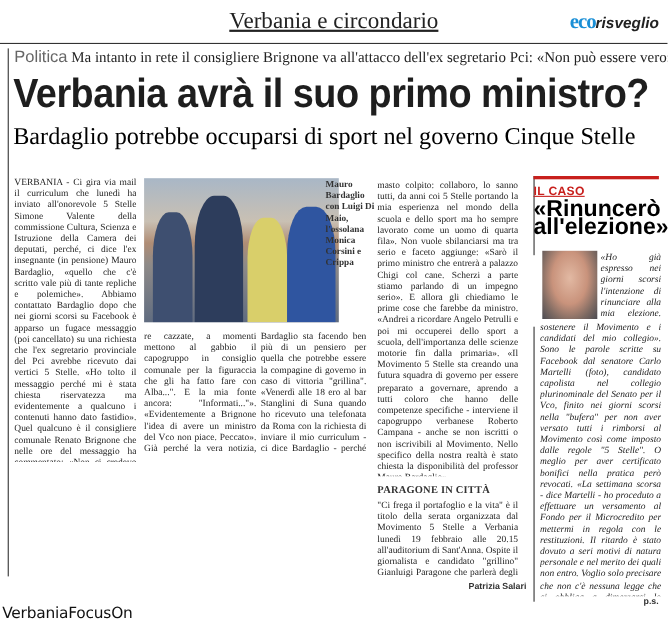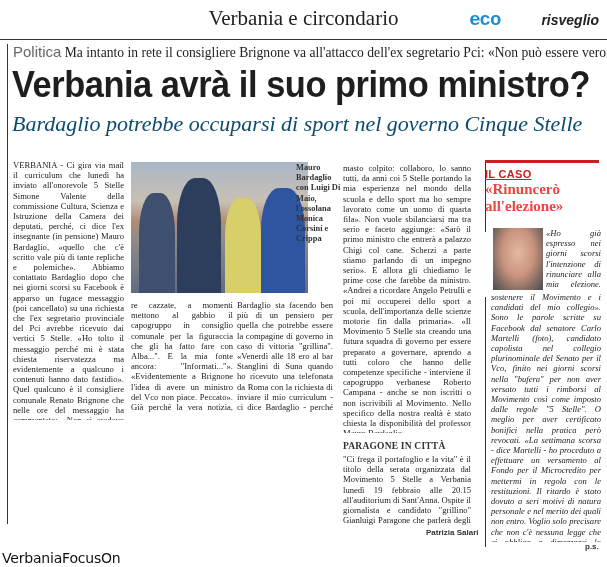--- a/index.html
+++ b/index.html
@@ -1,37 +1,37 @@
 <!DOCTYPE html>
 <html><head>
 <meta charset="utf-8">
 <style>
   html, body { margin: 0; padding: 0; background: #ffffff; }
   body { width: 607px; height: 567px; position: relative; overflow: hidden; font-family: "Liberation Serif", serif; color: #222; }
   .section-header { position: absolute; left: 0; top: 0; width: 607px; height: 40px; }
-  .section-title { position: absolute; left: 0; width: 607px; top: 6px; text-align: center; font-size: 21px; font-family: "Liberation Serif", serif; color: #222; }
+  .section-title { position: absolute; left: 0; width: 607px; top: 6px; text-align: center; font-size: 21px; font-family: "Liberation Serif", serif; color: #222; text-decoration: underline; }
   .brand { position: absolute; right: 8px; top: 9px; font-size: 17px; font-weight: bold; }
-  .brand .eco { color: #1a8fd6; font-family: Liberation Mono, monospace; font-weight: 900; font-size: 19px; letter-spacing: -1px; }
-  .brand .ris { color: #222; font-family: "Liberation Sans", sans-serif; font-style: italic; font-weight: bold; font-size: 14px; padding-left: 41px; }
+  .brand .eco { color: #1a8fd6; font-family: Liberation Serif, serif; font-weight: 900; font-size: 19px; letter-spacing: -1px; }
+  .brand .ris { color: #222; font-family: "Liberation Sans", sans-serif; font-style: italic; font-weight: bold; font-size: 14px; }
   .header-rule { position: absolute; left: 0; top: 39px; width: 607px; height: 1px; background: #333; }
   .left-bar { position: absolute; left: 7px; top: 44px; width: 1px; height: 480px; background: #333; }
   .kicker { position: absolute; left: 13px; top: 43px; font-size: 13.6px; white-space: nowrap; }
   .kicker .tag { font-family: "Liberation Sans", sans-serif; font-weight: normal; color: #666; font-size: 15px; }
   .headline { position: absolute; left: 12px; top: 64px; font-family: "Liberation Sans", sans-serif; font-weight: 900; font-size: 37px; letter-spacing: -0.5px; color: #1e1e1e; white-space: nowrap; transform: scaleX(0.93); transform-origin: left top; }
-  .subhead { position: absolute; left: 12px; top: 111px; font-style: italic; font-size: 22px; color: #0c4a6e; white-space: nowrap; }
+  .subhead { position: absolute; left: 12px; top: 111px; font-size: 22px; color: #000000; white-space: nowrap; }
   .col { position: absolute; font-size: 8.6px; line-height: 10.2px; text-align: justify; color: #222; }
   .photo { position: absolute; left: 131px; top: 162px; width: 177px; height: 131px; background: linear-gradient(180deg,#a9b7c6 0%,#c9c0b3 30%,#b08d75 45%,#8e8a88 60%,#606c80 100%); overflow: hidden; }
   .photo .p { position: absolute; bottom: 0; border-radius: 40% 40% 0 0; }
   .caption { position: absolute; left: 296px; top: 163px; font-family: Liberation Serif, serif; font-weight: bold; font-size: 8.4px; line-height: 10.2px; color: #333; width: 45px; }
   .paragone-title { position: absolute; left: 343px; top: 441px; font-family: Liberation Serif, serif; font-weight: bold; font-size: 9.5px; color: #333; letter-spacing: 0.2px; }
   .signature { position: absolute; font-family: "Liberation Sans", sans-serif; font-weight: bold; font-size: 8px; color: #333; }
   .box { position: absolute; left: 485px; top: 160px; width: 114px; }
   .box-redbar { height: 3px; background: #c8201d; width: 114px; }
   .box-tag { font-family: "Liberation Sans", sans-serif; font-weight: 900; color: #c8201d; font-size: 11px; margin-top: 5px; letter-spacing: 0.3px; text-decoration: underline; }
-  .box-title { font-family: Liberation Serif, serif; font-weight: bold; font-size: 15px; line-height: 17px; color: #ef4444; margin-top: 1px; }
+  .box-title { font-family: Liberation Sans, sans-serif; font-weight: bold; font-size: 21px; line-height: 17px; color: #000000; margin-top: 1px; }
   .box-leftbar { position: absolute; left: 485px; top: 160px; width: 1px; height: 72px; background: #333; }
   .box-leftbar2 { position: absolute; left: 485px; top: 297px; width: 1px; height: 250px; background: #333; }
   .mugshot { position: absolute; left: 493px; top: 228px; width: 50px; height: 62px; background: radial-gradient(ellipse at 50% 40%, #e2b9a3 0%, #c9937c 45%, #7e6a62 75%, #4b4b52 100%); }
   .box-text { position: absolute; font-style: italic; font-size: 8.6px; line-height: 10.2px; color: #222; text-align: justify; }
   .footer-brand { position: absolute; left: 2px; top: 550px; font-family: "DejaVu Sans", sans-serif; font-size: 14px; color: #111; letter-spacing: -0.2px; }
 </style>
 </head>
 <body>
 
 <div class="section-header">

